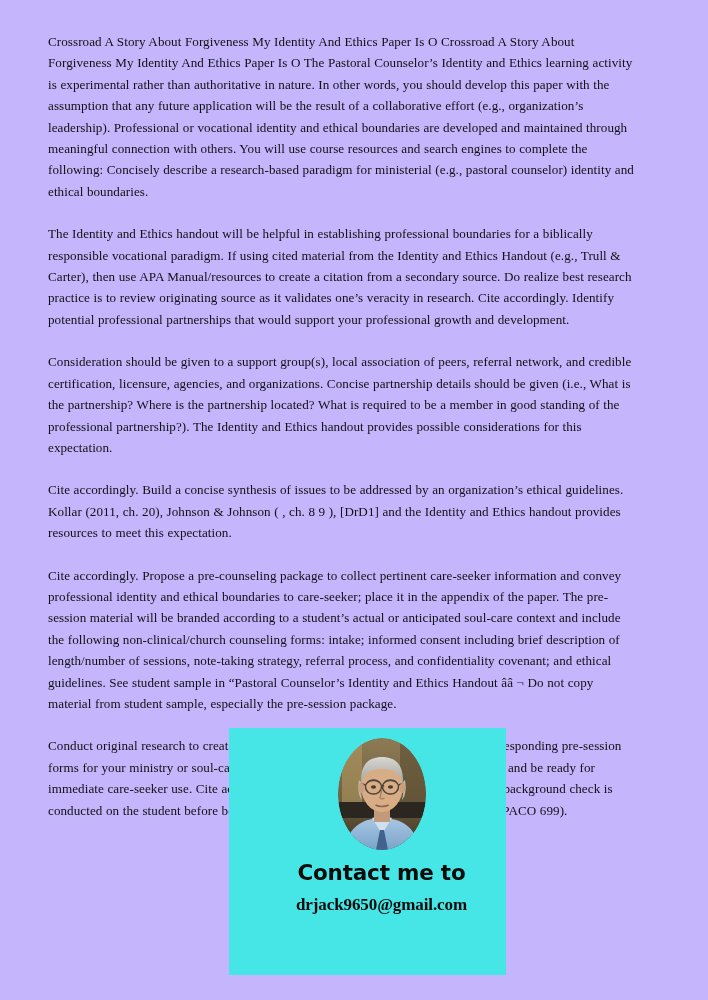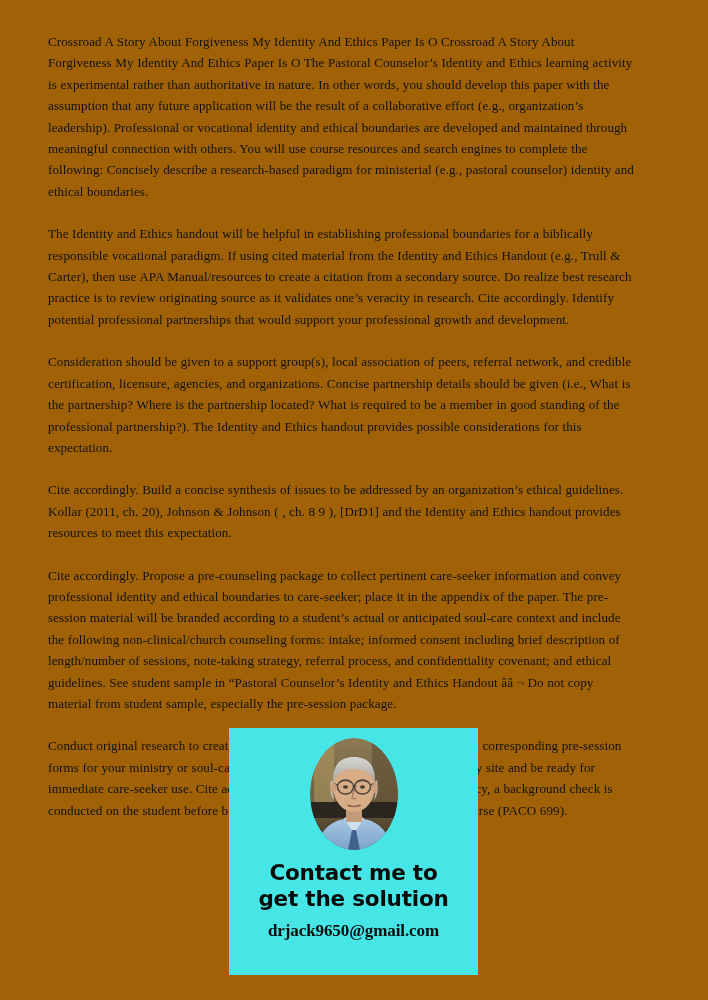--- a/index.html
+++ b/index.html
@@ -16,21 +16,21 @@
     font-family: "Liberation Serif", "DejaVu Serif", serif;
     color: #111111;
   }
 
   #page {
     position: absolute;
     left: 0;
     top: 0;
     width: 708px;
     height: 1000px;
-    background: #a16207;
+    background: #c4b5fd;
   }
 
   #doc-body {
     position: absolute;
     left: 48px;
     top: 31px;
     width: 590px;
   }
 
   .para {
@@ -50,20 +50,21 @@
     left: 229px;
     top: 728px;
     width: 249px;
     height: 247px;
     background: #47e6e6;
     display: flex;
     flex-direction: column;
     align-items: center;
     z-index: 40;
     overflow: hidden;
+    padding-left: 28px;
   }
 
   #contact-photo {
     margin-top: 10px;
     width: 88px;
     height: 112px;
     border-radius: 50% / 50%;
     overflow: hidden;
     position: relative;
     flex: 0 0 auto;
@@ -165,20 +166,19 @@
           <path d="M37.5 67 C41 69 47 69 50.5 67" stroke="#8d5f4d" stroke-width="1.6" fill="none"></path>
 
           <ellipse cx="23.5" cy="50" rx="3" ry="5" fill="#cb9f7c"></ellipse>
           <ellipse cx="64.5" cy="50" rx="3" ry="5" fill="#cb9f7c"></ellipse>
         </g>
       </svg>
     </div>
 
     <div class="contact-heading">
       <div>Contact me to</div>
-      <div>get the solution</div>
     </div>
 
     <div class="contact-email">drjack9650@gmail.com</div>
 
   </div>
 
 </div>
 
 </body></html>

